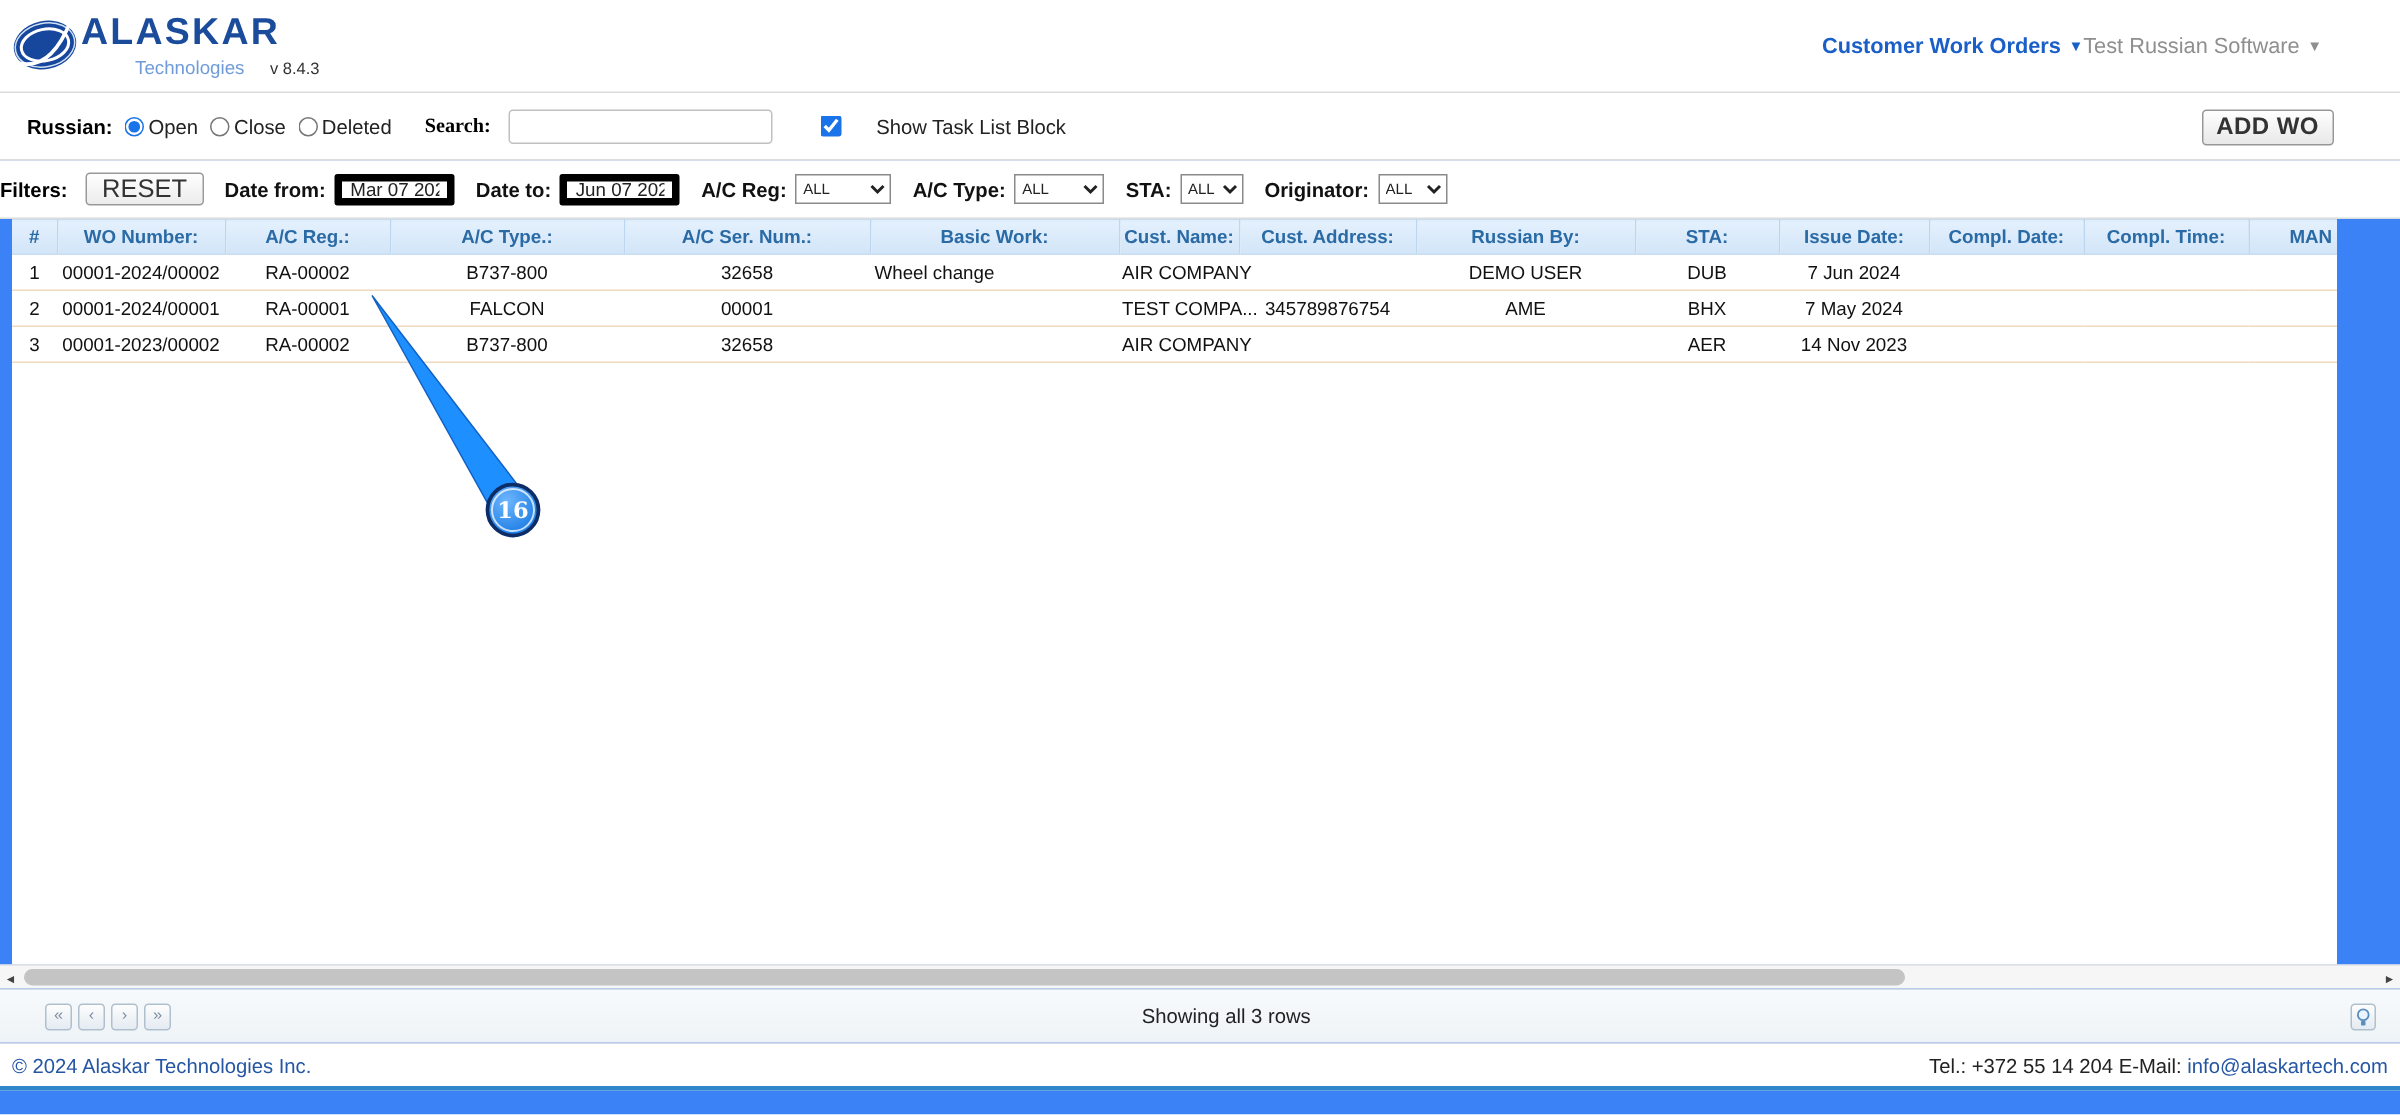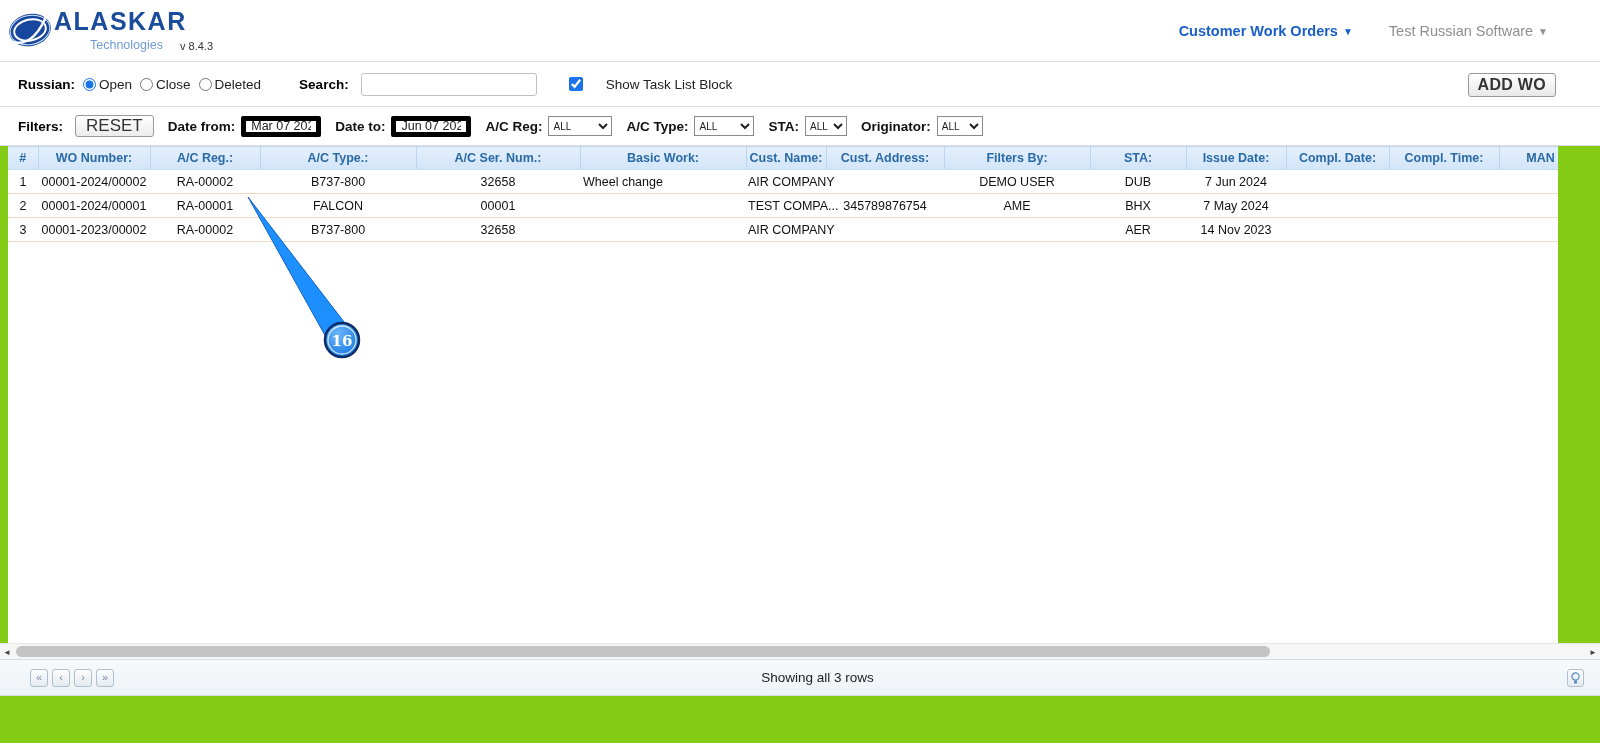--- a/index.html
+++ b/index.html
@@ -3,55 +3,55 @@
 <meta charset="utf-8">
 <style>
   * { margin:0; padding:0; box-sizing:border-box; }
   html,body { background:#ffffff; }
   body {
     font-family:"Liberation Sans", sans-serif;
     width:1600px; height:743px;
     position:relative; overflow:hidden;
     color:#111;
   }
-  .page { position:relative; width:1600px; height:743px; background:#84cc16; }
+  .page { position:relative; width:1600px; height:743px; background:#3b82f6; }
 
   
   .app-header { height:62px; border-bottom:1px solid #dcdcdc; position:relative; background:#fff; }
   .logo-area { position:absolute; left:8px; top:4px; width:320px; height:56px; }
   .logo-svg { position:absolute; left:0; top:4px; }
   .brand { position:absolute; left:46px; top:3px; font-size:25px; font-weight:bold; color:#1b4c9b; letter-spacing:1.5px; }
   .brand-sub { position:absolute; left:82px; top:34px; font-size:12.5px; color:#6f9bd8; }
   .brand-ver { position:absolute; left:172px; top:36px; font-size:11px; color:#333; }
-  .top-nav { position:absolute; right:52px; top:0; height:62px; display:flex; align-items:center; gap:36px; }
+  .top-nav { position:absolute; right:52px; top:0; height:62px; display:flex; align-items:center; }
   .nav-primary { color:#1a5fc8; font-weight:bold; font-size:14.5px; cursor:pointer; white-space:nowrap; }
   .nav-secondary { color:#8f8f8f; font-size:14.5px; cursor:pointer; white-space:nowrap; }
   .caret { font-size:10px; margin-left:5px; display:inline-block; transform:translateY(-1px); }
 
   
   .toolbar { height:45px; border-bottom:1px solid #dcdcdc; display:flex; align-items:center;
              padding-left:18px; position:relative; font-size:13.5px; background:#fff; }
   .lbl { font-weight:bold; color:#000; white-space:nowrap; }
   .radio-group { display:flex; align-items:center; margin-left:8px;justify-content:space-between; }
   .radio-group label { margin-right:8px; margin-left:3px; color:#222; cursor:pointer; }
   .radio-group input { accent-color:#1a73e8; cursor:pointer; }
-  .search-lbl { margin-left:30px; }
+  .search-lbl { margin-left:14px;font-family:Liberation Serif, serif; }
   .search-input { margin-left:12px; width:176px; height:23px; border:1px solid #c0c0c0; border-radius:3px;
                   padding:0 6px; font-size:13px; font-family:"Liberation Sans", sans-serif; }
   .tasklist-wrap { display:flex; align-items:center; margin-left:32px; }
   .tasklist-wrap input { accent-color:#1a73e8; width:14px; height:14px; cursor:pointer; }
   .tasklist-wrap label { margin-left:23px; color:#222; cursor:pointer; }
   .add-wo-btn { position:absolute; right:44px; top:11px; height:24px; padding:0 9px;
                 font-size:16px; font-weight:bold; color:#333; letter-spacing:.3px;
                 background:linear-gradient(#fefefe,#e8e8e8); border:1px solid #979797; border-radius:3px; cursor:pointer;
                 font-family:"Liberation Sans", sans-serif; }
 
   
   .filters { height:39px; border-bottom:1px solid #dcdcdc; display:flex; align-items:center;
-             padding-left:18px; font-size:13.5px; background:#fff; white-space:nowrap; }
+             font-size:13.5px; background:#fff; white-space:nowrap; }
   .filters > * { flex:0 0 auto; }
   .reset-btn { margin-left:12px; height:22px; padding:0 10px; font-size:17px; color:#333;
                background:linear-gradient(#fefefe,#ececec); border:1px solid #999; border-radius:3px; cursor:pointer;
                font-family:"Liberation Sans", sans-serif; }
   .f-lbl { font-weight:bold; margin-left:14px; }
   .f-input { margin-left:6px; width:80px; height:21px; border:5px solid #000000; border-radius:2px;
              padding:0 5px; font-size:12.5px; font-family:"Liberation Sans", sans-serif; color:#222; }
   .f-select { margin-left:6px; height:20px; font-size:10px; font-family:"Liberation Sans", sans-serif;
               border:1px solid #8a8a8a; background:#fff; color:#222; cursor:pointer; }
   .sel-acreg { width:64px; } .sel-actype { width:60px; } .sel-sta { width:42px; } .sel-orig { width:46px; }
@@ -182,21 +182,21 @@
       <thead>
           <tr>
             <th>#</th>
             <th>WO Number:</th>
             <th>A/C Reg.:</th>
             <th>A/C Type.:</th>
             <th>A/C Ser. Num.:</th>
             <th>Basic Work:</th>
             <th>Cust. Name:</th>
             <th>Cust. Address:</th>
-            <th>Filters By:</th>
+            <th>Russian By:</th>
             <th>STA:</th>
             <th>Issue Date:</th>
             <th>Compl. Date:</th>
             <th>Compl. Time:</th>
             <th>MAN H</th>
           </tr>
         </thead>
       <tbody>
           <tr>
             <td>1</td>
@@ -263,20 +263,24 @@
     <button class="pager-btn">»</button>
     <div class="pager-summary">Showing all 3 rows</div>
     <button class="hint-btn">
       <svg width="11" height="13" viewBox="0 0 11 13">
         <circle cx="5.5" cy="4.5" r="3.6" fill="#eaf4ff" stroke="#5a8dc0" stroke-width="1.2"></circle>
         <rect x="4" y="8.6" width="3" height="3" rx="0.6" fill="#5a8dc0"></rect>
       </svg>
     </button>
   </div>
 
+  <div class="app-footer">
+    <span class="copyright">© 2024 Alaskar Technologies Inc.</span>
+    <span class="contact"><span>Tel.: +372 55 14 204 E-Mail: </span><span class="email">info@alaskartech.com</span></span>
+  </div>
 
   <svg class="annotation-layer" width="1600" height="743" viewBox="0 0 1600 743">
     <defs>
       <radialGradient id="circGrad" cx="38%" cy="32%" r="75%">
         <stop offset="0%" stop-color="#6db6ff"></stop>
         <stop offset="100%" stop-color="#1577e0"></stop>
       </radialGradient>
     </defs>
     <polygon points="248,197 331.5,347 352.5,333" fill="#1e8fff" stroke="#1262c4" stroke-width="1"></polygon>
     <circle cx="342" cy="340" r="17" fill="url(#circGrad)" stroke="#0d2d66" stroke-width="2.5"></circle>

